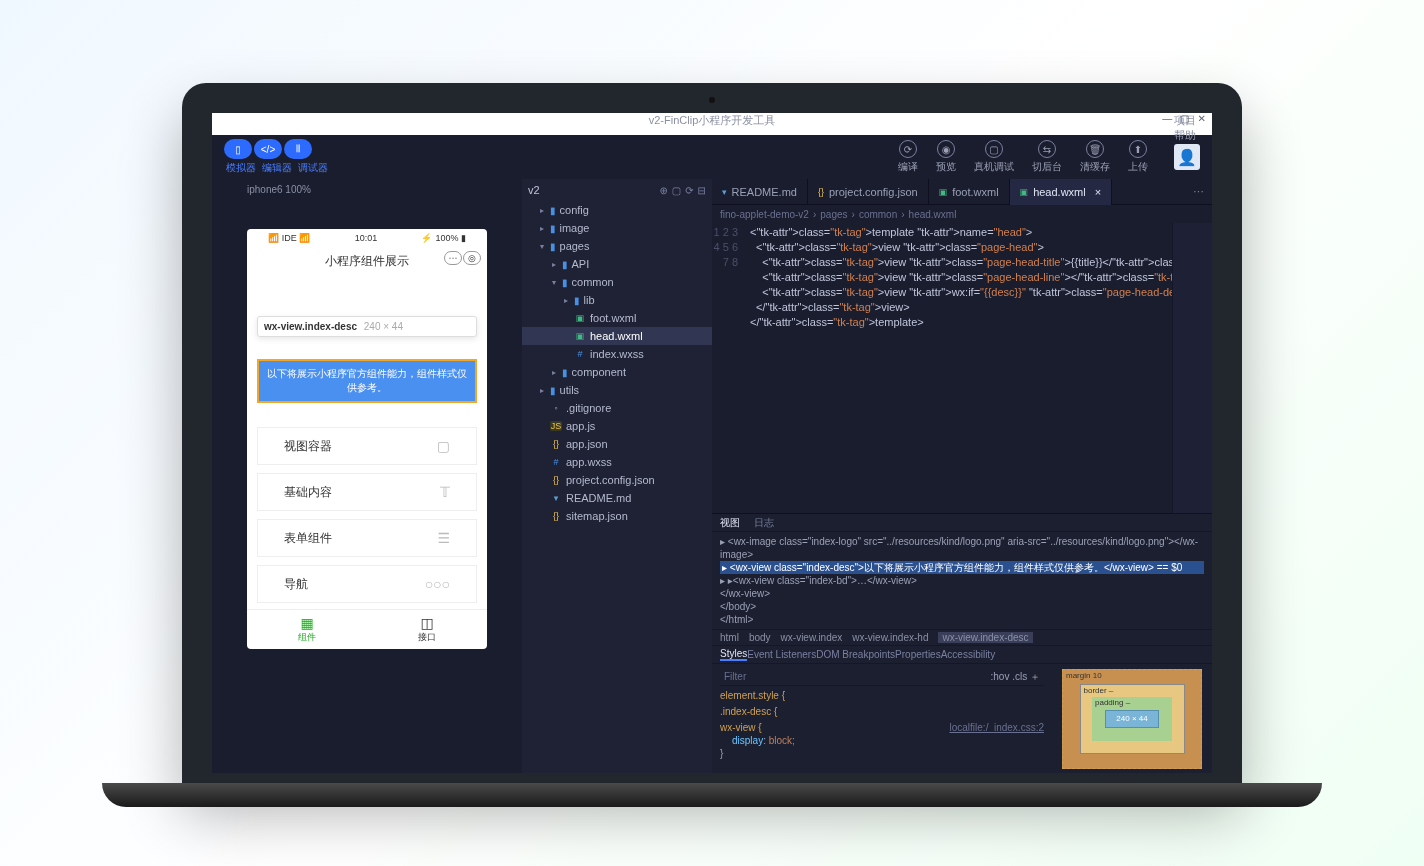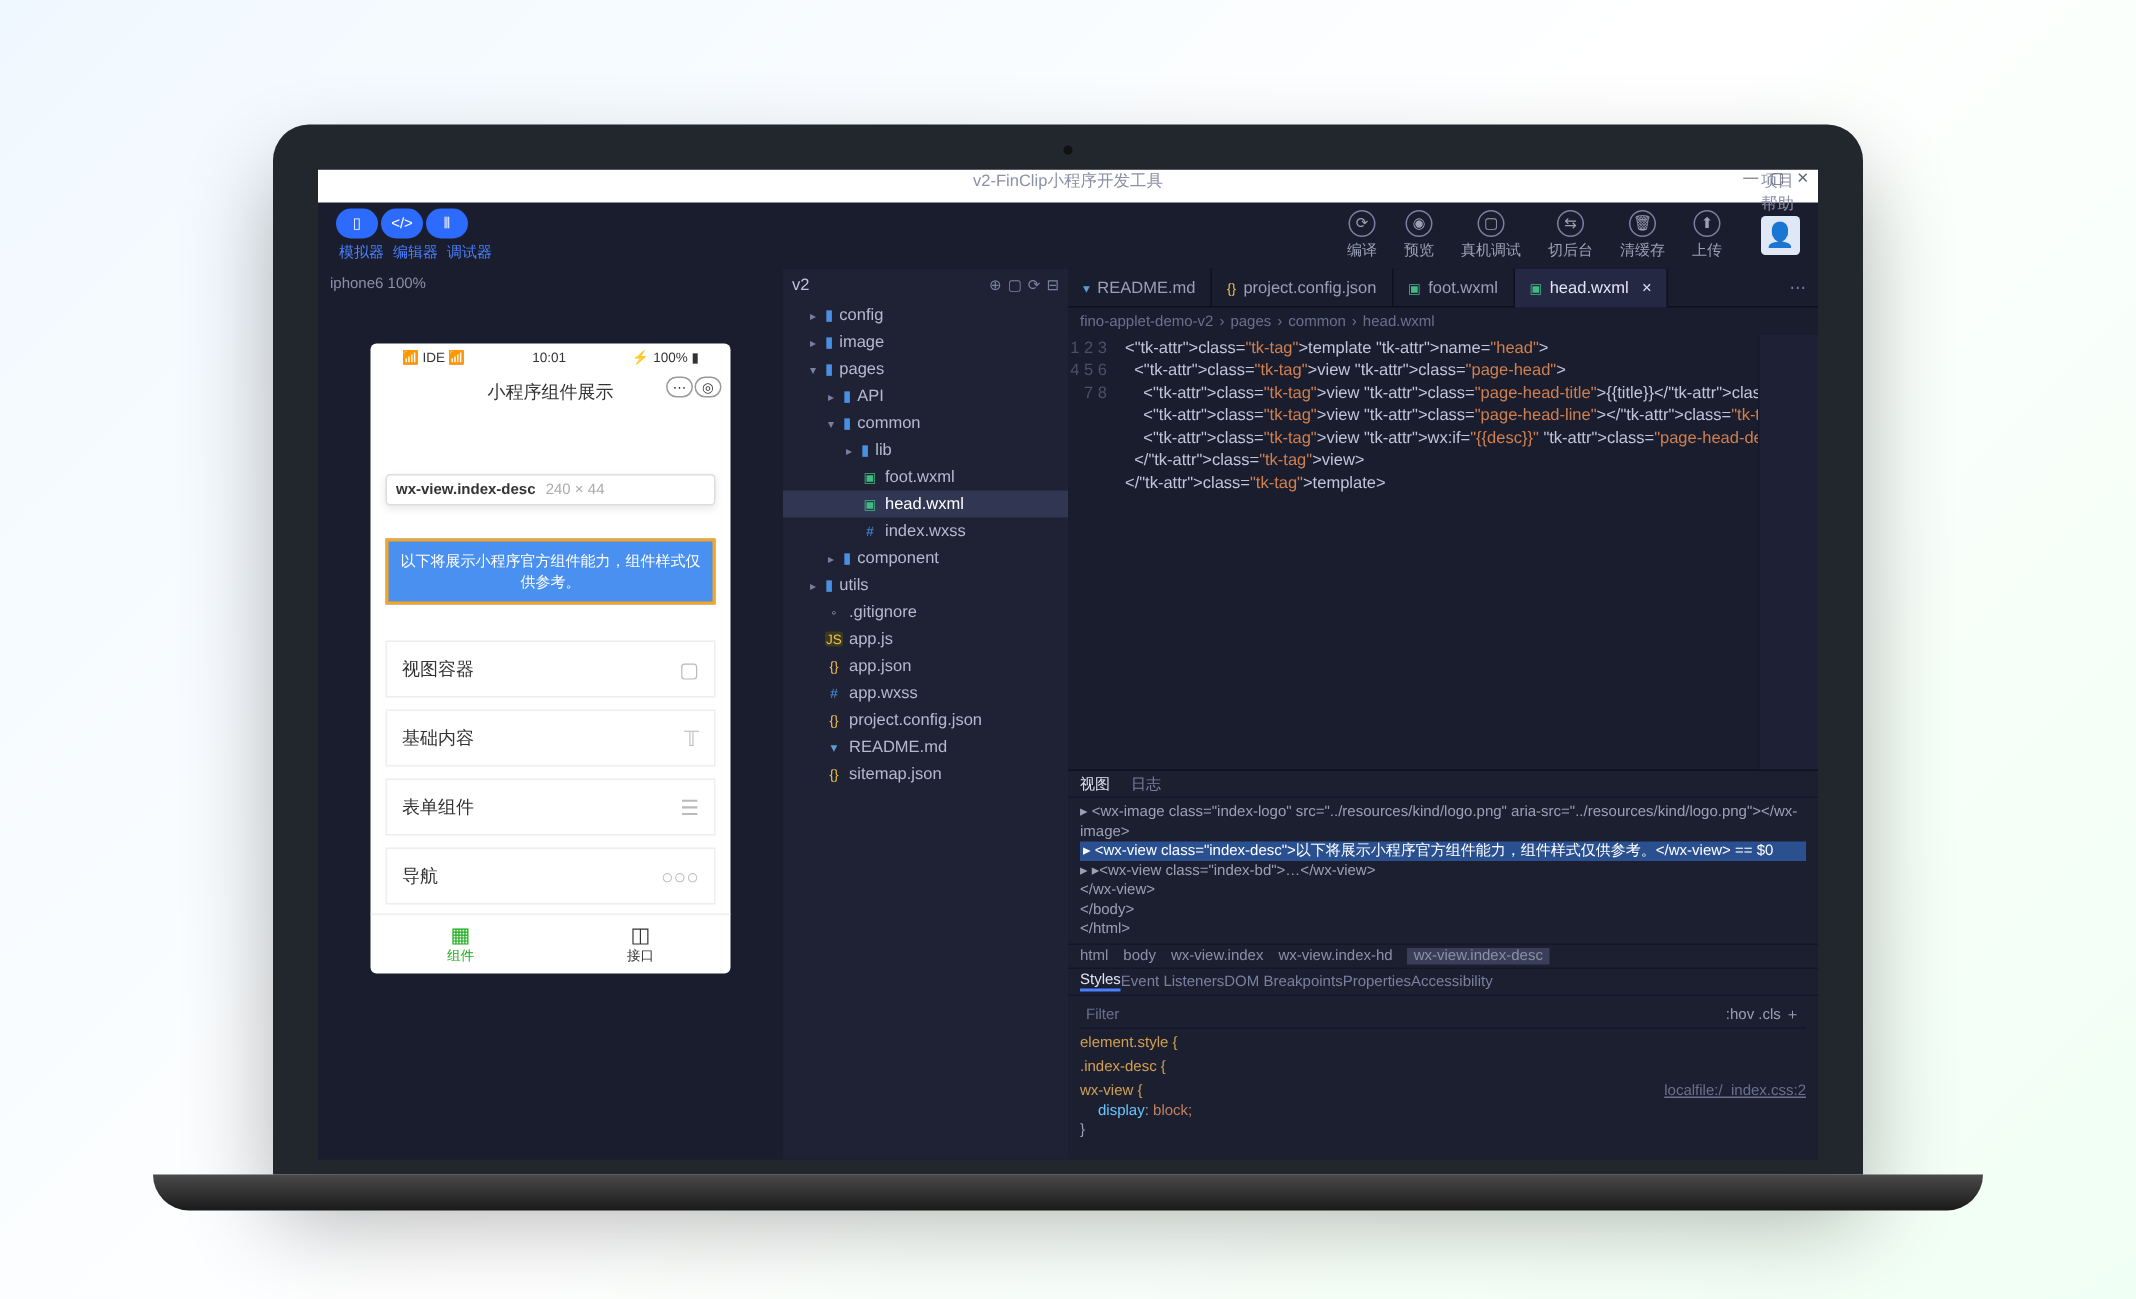--- a/index.html
+++ b/index.html
@@ -24,30 +24,30 @@
 .toolbar-right { margin-left: auto; display: flex; gap: 18px; align-items: center; }
 .tool-item { display: flex; flex-direction: column; align-items: center; gap: 2px; font-size: 10px; color: #9aa0b5; cursor: pointer; }
 .tool-icon { width: 18px; height: 18px; border: 1px solid #7a80a0; border-radius: 50%; display: flex; align-items: center; justify-content: center; font-size: 10px; }
 .avatar { width: 26px; height: 26px; background: #e0e8f5; border-radius: 3px; margin-left: 8px; display: flex; align-items: center; justify-content: center; font-size: 16px; }
 
 
 .body { flex: 1; display: flex; overflow: hidden; }
 
 
 .sim-panel { width: 310px; background: #1a1d2e; display: flex; flex-direction: column; }
-.sim-header { height: 20px; padding: 0 8px; font-size: 10px; color: #8a90a5; display: flex; align-items: center; }
+.sim-header { height: 20px; padding: 0 8px; font-size: 10px; color: #8a90a5; display: flex; align-items: center; margin-left: 27px; }
 .phone { margin: 30px auto 0; width: 240px; height: 420px; background: #fff; border-radius: 4px; display: flex; flex-direction: column; color: #333; overflow: hidden; position: relative; }
 .phone-status { height: 18px; display: flex; justify-content: space-between; align-items: center; padding: 0 21px; font-size: 9px; }
 .phone-title { text-align: center; font-size: 12px; padding: 6px 0; font-weight: 500; position: relative; }
 .phone-caps { position: absolute; right: 6px; top: 4px; display: flex; gap: 1px; }
 .phone-caps span { width: 18px; height: 14px; border: 1px solid #999; border-radius: 8px; display: flex; align-items: center; justify-content: center; font-size: 9px; }
 .tooltip-box { margin: 40px 10px 6px; border: 1px solid #ddd; border-radius: 3px; padding: 4px 6px; font-size: 10px; background: #fff; box-shadow: 0 2px 6px rgba(0,0,0,0.1); }
 .tooltip-box .dim { color: #aaa; margin-left: 4px; }
 .highlighted { margin: 16px 10px; background: #4a90f0; color: #fff; font-size: 10px; padding: 6px; text-align: center; border: 2px solid #f5a623; }
-.list-item { margin: 8px 10px 0; background: #fff; border: 1px solid #eee; height: 38px; display: flex; align-items: center; justify-content: space-between; padding: 0 10px; font-size: 12px; }
+.list-item { margin: 8px 10px 0; background: #fff; border: 1px solid #eee; height: 38px; display: flex; align-items: center; justify-content: space-between; padding: 0 26px; font-size: 12px; }
 .list-icon { color: #bbb; font-size: 14px; }
 .phone-tabbar { margin-top: auto; height: 40px; display: flex; border-top: 1px solid #eee; }
 .phone-tab { flex: 1; display: flex; flex-direction: column; align-items: center; justify-content: center; font-size: 9px; }
 .phone-tab.active { color: #1aad19; }
 .phone-tab .ticon { font-size: 14px; }
 
 
 .explorer { width: 190px; background: #1f2235; display: flex; flex-direction: column; font-size: 11px; }
 .explorer-header { height: 22px; display: flex; align-items: center; padding: 0 6px; color: #c0c5da; font-weight: 500; gap: 12px; }
 .explorer-header .hicons { margin-left: auto; display: flex; gap: 4px; color: #7a80a0; font-size: 10px; }
@@ -403,20 +403,32 @@
                   <div style="margin-top: 3px;">
                     <div style="display:flex;justify-content:space-between">
                       <span class="sel">wx-view {</span>
                       <span style="color:#6a7090;text-decoration:underline">localfile:/_index.css:2</span>
                     </div>
                     <div style="padding-left:12px"><span class="prop">display</span>:<span class="val"> block;</span></div>
                     <div>}</div>
                   </div>
                 </div>
             </div>
+            <div class="dt-box">
+              <div class="boxmodel">
+                <span class="lbl">margin      10</span>
+                <div class="bm-border">
+                  <span class="lbl">border   –</span>
+                  <div class="bm-padding">
+                    <span class="lbl">padding –</span>
+                    <div class="bm-content">240 × 44</div>
+                  </div>
+                </div>
+              </div>
+            </div>
           </div>
         </div>
       </div>
 
     </div>
   </div>
   <div class="laptop-base"></div>
 </div>
 
 </body></html>

